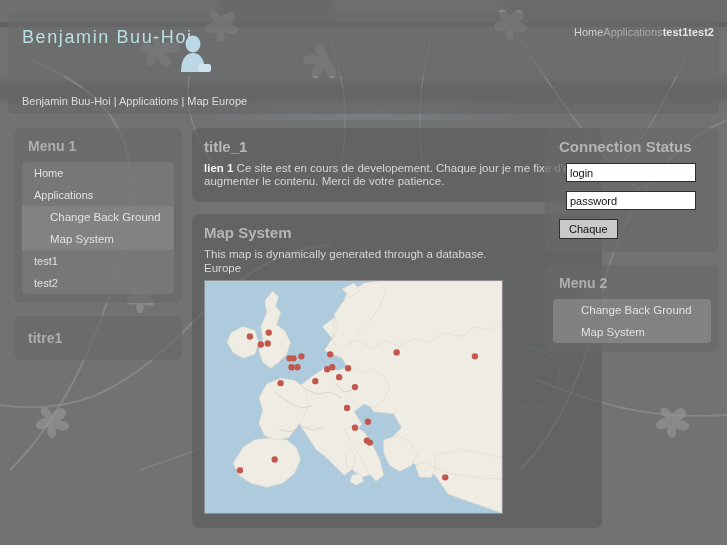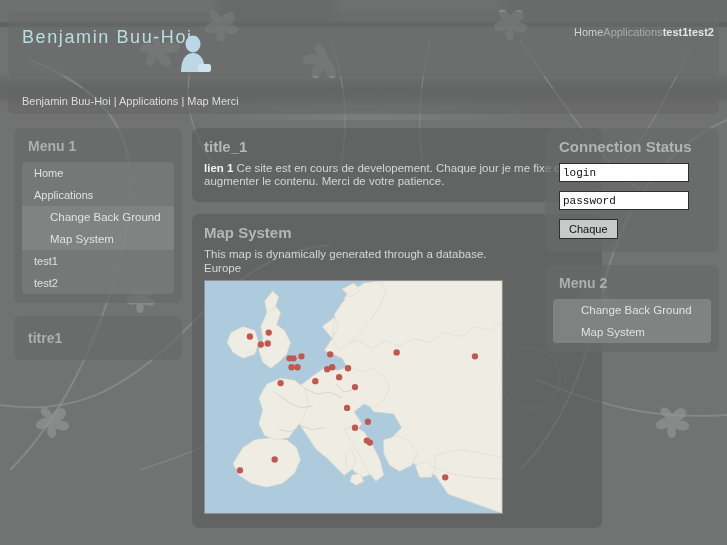--- a/index.html
+++ b/index.html
@@ -201,25 +201,25 @@
     width: 174px;
     z-index: 2;
   }
   #panel-connection { padding: 8px 10px 13px 10px; }
   #panel-connection .panel-title { font-size: 15px; color: #b2b5b5; padding-left: 4px; }
   .field {
     display: block;
     width: 130px; height: 19px;
     background: #ffffff;
     border: 1px solid #2e2f2f;
-    font-family: Liberation Mono, monospace;
+    font-family: Liberation Sans, sans-serif;
     font-size: 11px;
     color: #111;
     padding: 0 3px;
-    margin: 0 0 9px 4px;
+    margin: 0 0 9px 11px;
   }
   #submit-button {
     margin-left: 4px;
     background: #c8c9c9;
     border: 1px solid #2e2f2f;
     font-family: "Liberation Sans", sans-serif;
     font-size: 11px;
     color: #111;
     padding: 3px 9px;
     cursor: pointer;
@@ -278,21 +278,21 @@
 </div>
 
 <nav id="topnav">
   <a href="#">Home</a>
   <a href="#" class="muted">Applications</a>
   <a href="#" class="bold">test1</a>
   <a href="#" class="bold">test2</a>
 </nav>
 
 <div id="breadcrumb">
-  <span>Benjamin Buu-Hoi | Applications | Map Merci</span>
+  <span>Benjamin Buu-Hoi | Applications | Map Europe</span>
 </div>
 
 <aside id="sidebar-left">
   <div class="panel">
     <div class="panel-title">Menu 1</div>
     <ul class="menu-list">
       <li>Home</li>
       <li>Applications</li>
       <li class="sub">Change Back Ground</li>
       <li class="sub">Map System</li>

